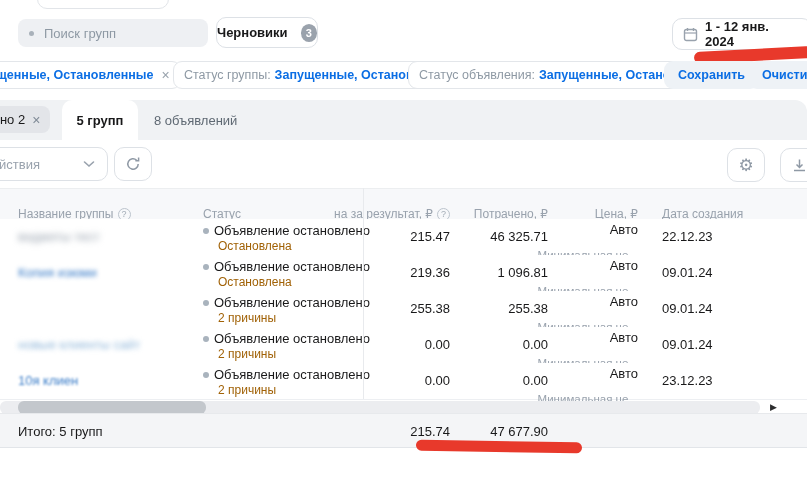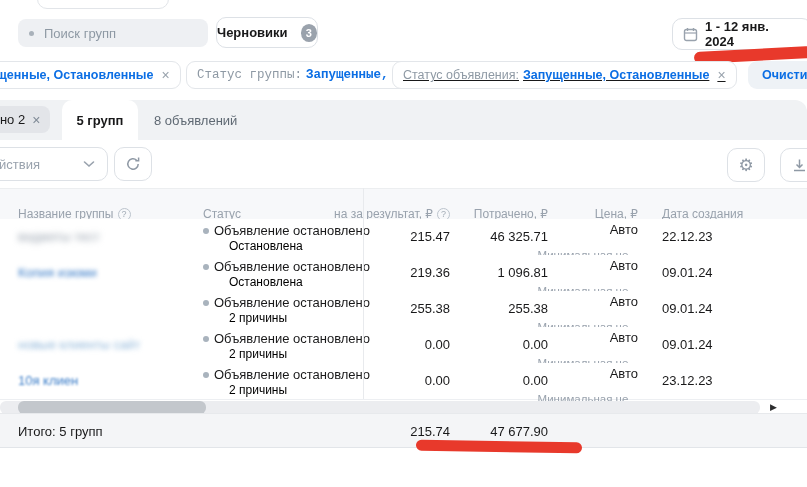--- a/index.html
+++ b/index.html
@@ -20,22 +20,22 @@
   .datebtn{left:672px;top:18px;width:140px;height:32px;gap:7px;font-weight:bold;font-size:13px;justify-content:flex-start;padding:0 10px;}
   
   .red1{left:694px;top:49px;width:118px;height:12px;background:#e8392b;border-radius:7px;transform:rotate(-3deg);}
   .red2{left:416px;top:441px;width:166px;height:11px;background:#e8392b;border-radius:7px;transform:rotate(1deg);}
   
   .chip{top:61px;height:28px;background:#fff;border:1px solid #e3e6ea;border-radius:9px;display:flex;align-items:center;padding:0 10px;box-sizing:border-box;white-space:nowrap;font-size:12.5px;}
   .chip .lbl{color:#8e99a4;margin-right:4px;}
   .chip .val{color:#0b6ee4;font-weight:bold;}
   .chip .x{color:#98a2ac;margin-left:8px;font-size:14px;cursor:pointer;}
   .chip1{left:-44px;}
-  .chip2{left:186px;font-family:Liberation Mono, monospace;}
-  .chip3{left:392px;text-decoration:underline;}
+  .chip2{left:173px;}
+  .chip3{left:408px;}
   .textbtn{top:61px;height:28px;background:#eef2f6;border-radius:9px;color:#0b6ee4;font-weight:bold;font-size:12.5px;display:flex;align-items:center;padding:0 14px;white-space:nowrap;cursor:pointer;}
   .savebtn{left:664px;}
   .clearbtn{left:748px;}
   
   .tabbar{left:0;top:100px;width:807px;height:40px;background:#f0f2f4;border-radius:0 12px 0 0;}
   .selchip{left:-50px;top:106px;height:27px;background:#e3e5e9;border-radius:8px;display:flex;align-items:center;padding:0 10px;font-size:13px;white-space:nowrap;}
   .selchip .x{color:#7f8a96;margin-left:7px;font-size:14px;}
   .tab-active{left:62px;top:100px;width:76px;height:40px;background:#fff;border-radius:10px 10px 0 0;display:flex;align-items:center;justify-content:center;font-weight:bold;font-size:13px;cursor:pointer;}
   .tab-inactive{left:140px;top:100px;height:40px;display:flex;align-items:center;padding:0 14px;color:#5f6973;font-size:13px;cursor:pointer;}
   
@@ -51,21 +51,21 @@
   .divider{left:363px;top:188px;width:1px;height:211px;background:#e8eaed;}
   .row{position:absolute;left:0;width:807px;height:36px;border-bottom:1px solid #edeff2;background:#fff;}
   .name{position:absolute;left:18px;top:10px;font-size:13px;white-space:nowrap;}
   .blur1{color:#97a1ad;filter:blur(3px);}
   .blur2{color:#3b7dc8;filter:blur(2.2px);cursor:pointer;}
   .blur3{color:#8fb6d9;filter:blur(2.8px);cursor:pointer;}
   .blur4{color:#3b7dc8;filter:blur(1.3px);cursor:pointer;}
   .status{position:absolute;left:203px;top:4px;}
   .status .l1{display:flex;align-items:center;gap:5px;font-size:13px;color:#19191a;}
   .sdot{width:6px;height:6px;border-radius:50%;background:#a9b3bd;}
-  .status .l2{margin-left:26px;font-size:12px;color:#000000;margin-top:1px;}
+  .status .l2{margin-left:15px;font-size:12px;color:#a16207;margin-top:1px;}
   .num{position:absolute;top:10px;font-size:13px;white-space:nowrap;}
   .cpr{right:357px;}
   .spent{right:259px;}
   .price{position:absolute;right:169px;top:3px;text-align:right;}
   .price .p1{font-size:13px;}
   .price .p2{font-size:11.5px;color:#99a2ad;margin-top:12px;}
   .date{position:absolute;left:662px;top:10px;font-size:13px;}
   
   .sb-track{left:0;top:401px;width:760px;height:13px;background:#ecedf0;border-radius:6px;}
   .sb-thumb{left:18px;top:401px;width:188px;height:13px;background:#c3c7cc;border-radius:6px;cursor:grab;}
@@ -113,20 +113,21 @@
   <div class="abs chip chip2">
     <span class="lbl">Статус группы:</span>
     <span class="val">Запущенные, Остановленные</span>
     <span class="x">×</span>
   </div>
   <div class="abs chip chip3">
     <span class="lbl">Статус объявления:</span>
     <span class="val">Запущенные, Остановленные</span>
     <span class="x">×</span>
   </div>
+  <div class="abs textbtn savebtn">Сохранить</div>
   <div class="abs textbtn clearbtn">Очистить</div>
 
   <div class="abs tabbar"></div>
   <div class="abs selchip">
     <span>Выбрано 2</span>
     <span class="x">×</span>
   </div>
   <div class="abs tab-active">5 групп</div>
   <div class="abs tab-inactive">8 объявлений</div>
 

